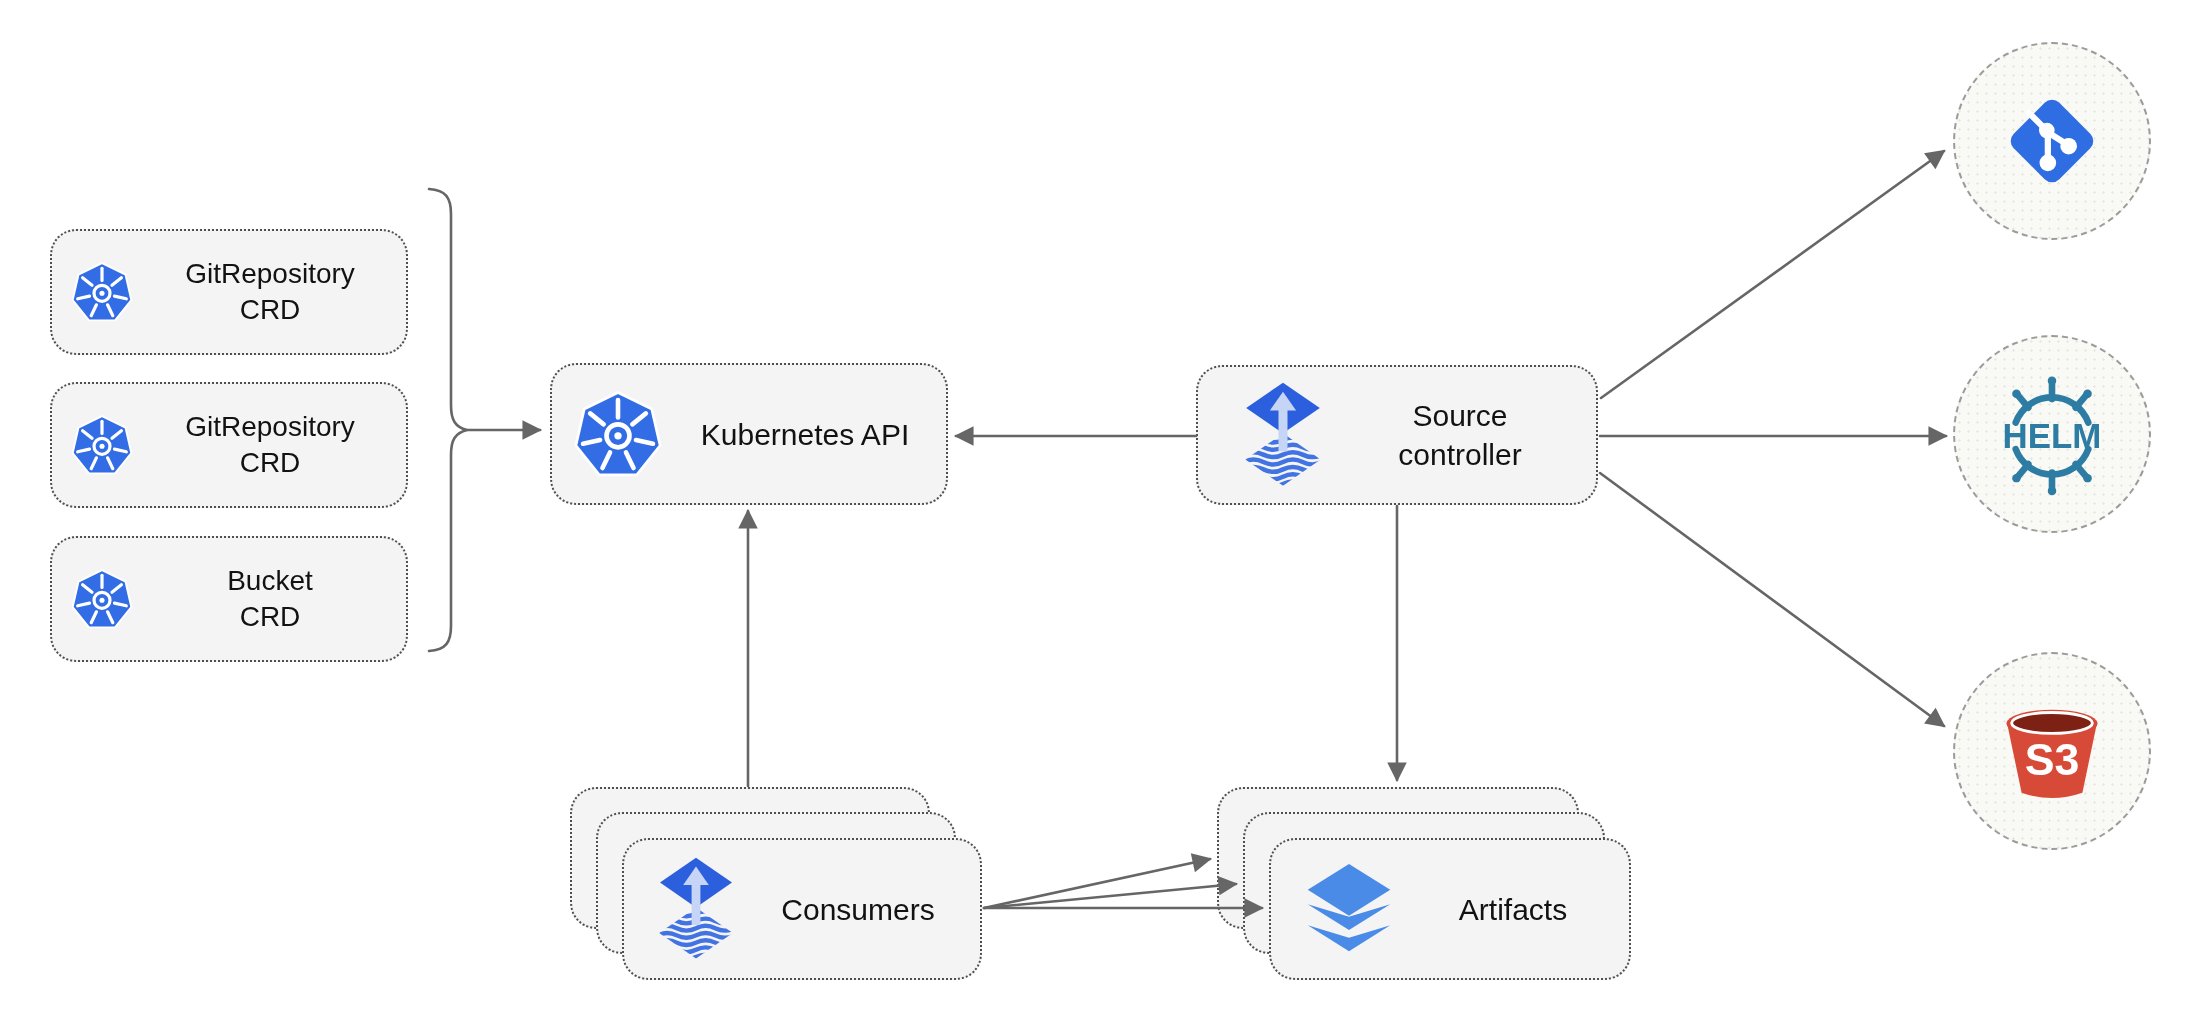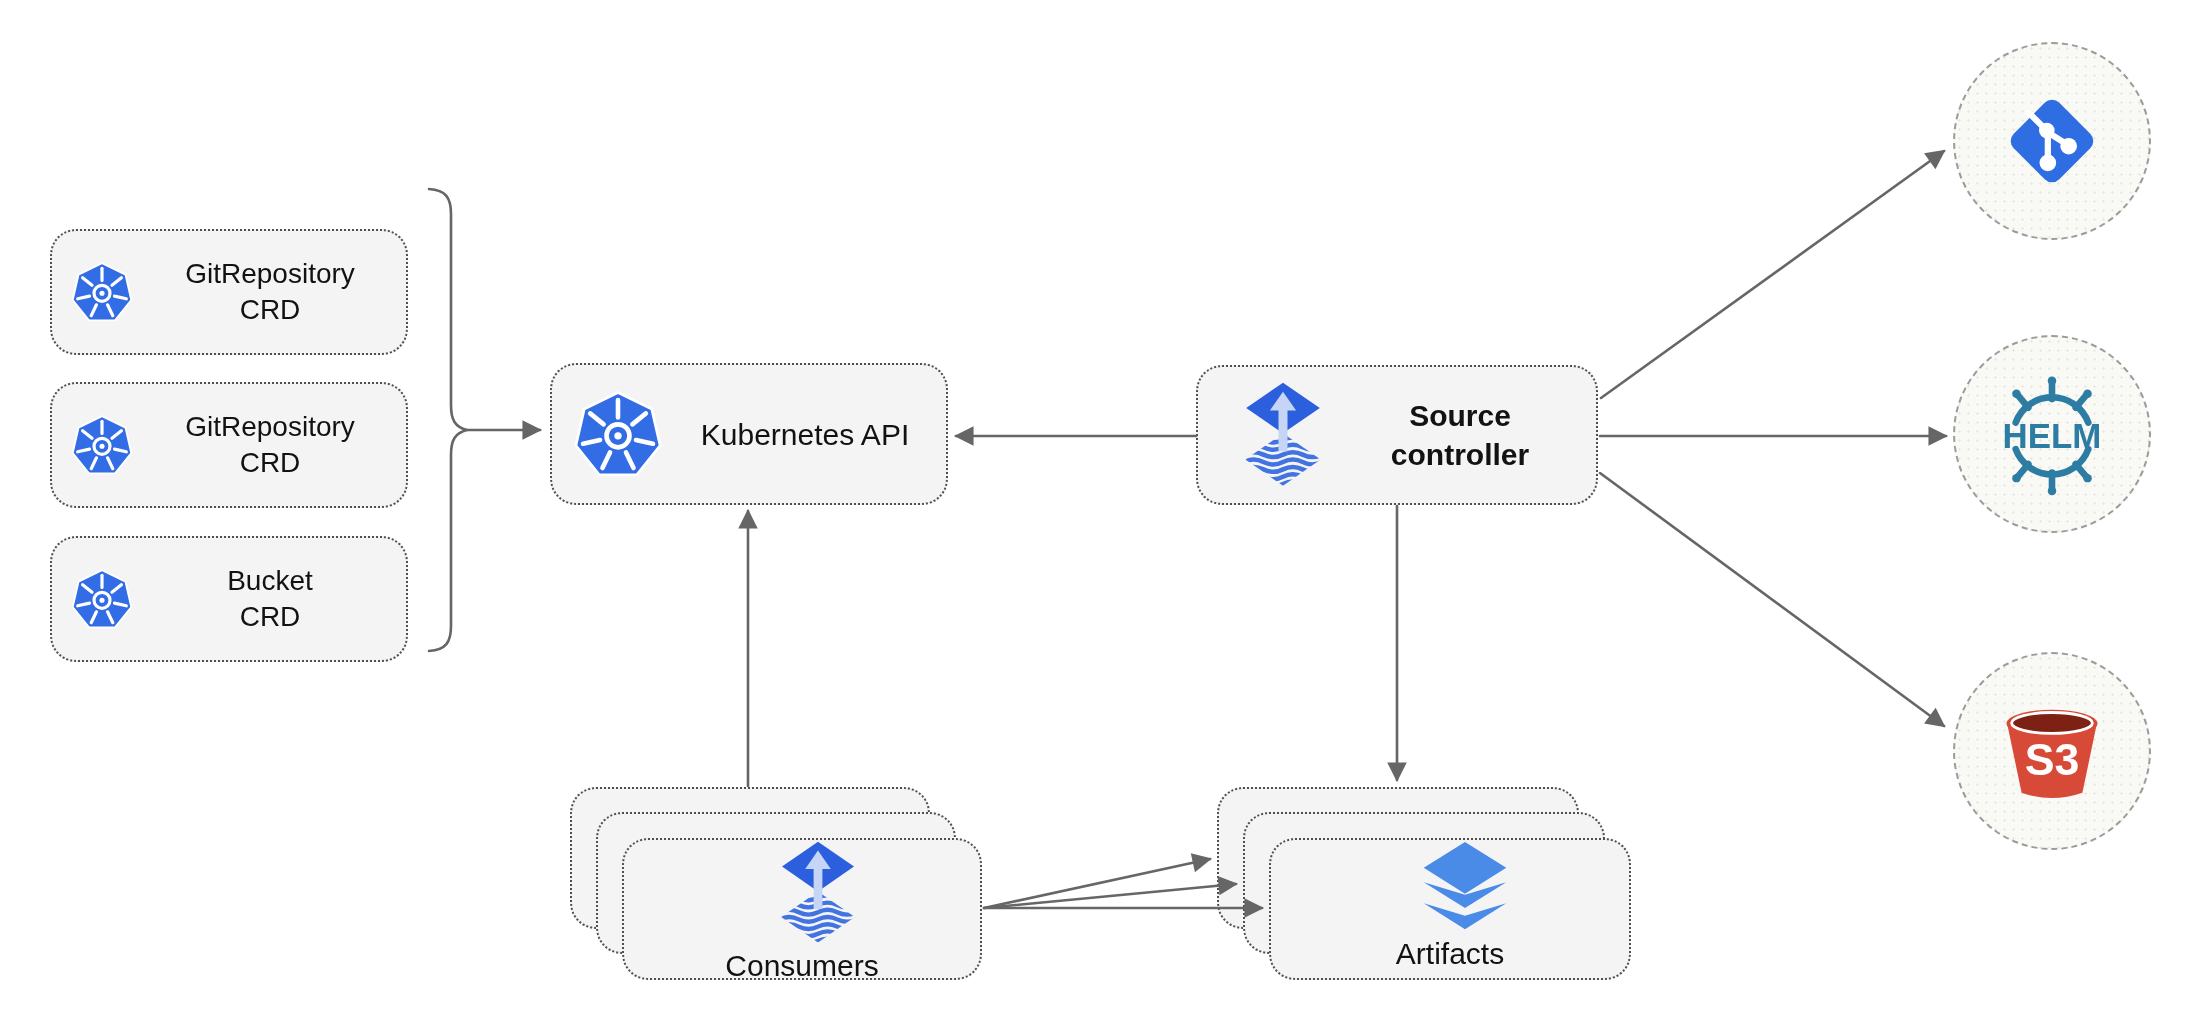--- a/index.html
+++ b/index.html
@@ -14,21 +14,21 @@
     position:absolute;
     background:#f4f4f4;
     border:2px dotted #4f4f4f;
     border-radius:26px;
     box-sizing:border-box;
     display:flex;
     align-items:center;
   }
   .stack{z-index:1;}
   .stack.mid{z-index:2;}
-  .stack.front{z-index:3;flex-direction:column;}
+  .stack.front{z-index:3;}
   .plain{z-index:3;}
   .lbl{
     flex:1;
     text-align:center;
     font-size:28px;
     line-height:1.3;
     color:#121212;
     white-space:nowrap;
   }
   .lbl.big{font-size:30px;}
@@ -160,21 +160,21 @@
     <div class="lbl"><span>Bucket</span><br><span>CRD</span></div>
   </div>
 
   <div class="node plain" style="left:550px;top:363px;width:398px;height:142px;justify-content:flex-end;">
     <svg class="icon" style="margin-left:20px" width="92" height="92">
         <use href="#sym-k8s"></use>
       </svg>
     <div class="lbl big"><span>Kubernetes API</span></div>
   </div>
 
-  <div class="node plain" style="left:1196px;top:365px;width:402px;height:140px;font-weight:bold;">
+  <div class="node plain" style="left:1196px;top:365px;width:402px;height:140px;">
     <svg class="icon" style="margin-left:44px" width="82" height="108">
         <use href="#sym-flux"></use>
       </svg>
     <div class="lbl big"><span>Source</span><br><span>controller</span></div>
   </div>
 
   <div class="node stack" style="left:570px;top:787px;width:360px;height:142px;"></div>
   <div class="node stack mid" style="left:596px;top:812px;width:360px;height:142px;"></div>
   <div class="node stack front" style="left:622px;top:838px;width:360px;height:142px;">
     <svg class="icon" style="margin-left:32px" width="80" height="106">

